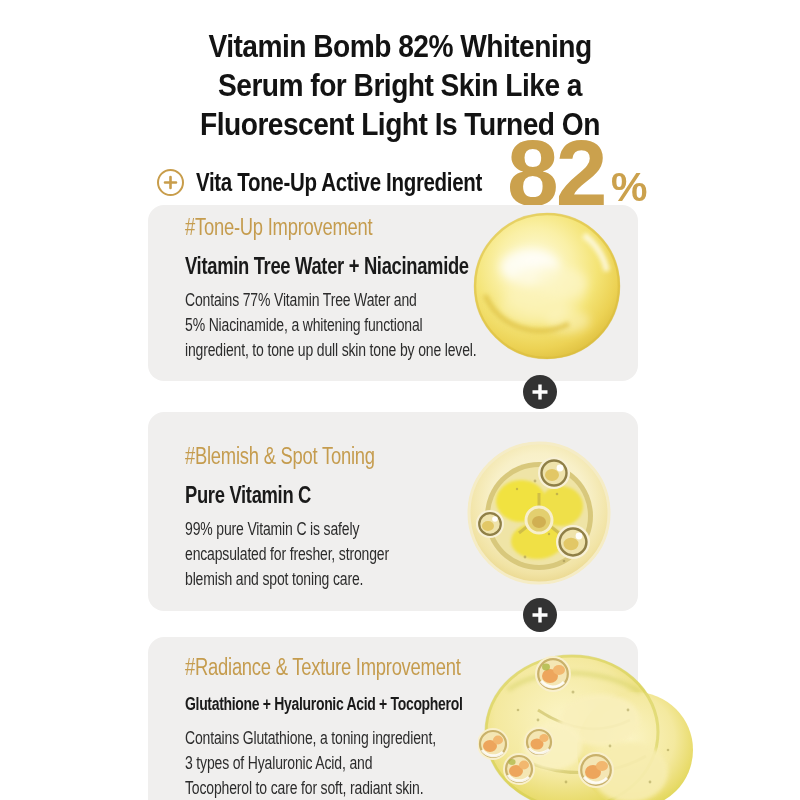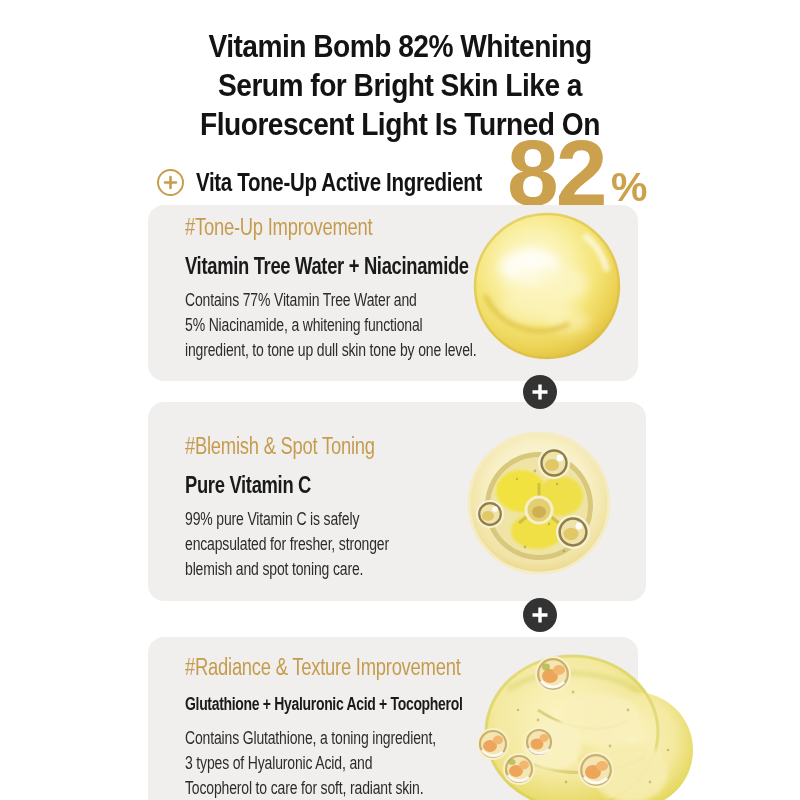--- a/index.html
+++ b/index.html
@@ -32,21 +32,21 @@
   .hl-unit{
     position:absolute;left:611px;top:168px;font-size:41px;line-height:38px;
     font-weight:700;color:#cba14d;
   }
   
   .card{
     position:absolute;left:148px;width:490px;background:#f0efee;
     border-radius:16px;
   }
   #card1{top:205px;height:176px;}
-  #card2{top:402px;height:199px;padding-left:8px;}
+  #card2{top:412px;height:199px;}
   #card3{top:637px;height:200px;border-bottom-left-radius:0;border-bottom-right-radius:0;}
   .card-text{
     position:absolute;left:37px;transform:scaleX(.8);transform-origin:0 0;
     white-space:nowrap;
   }
   #card1 .card-text{top:8px;}
   #card2 .card-text{top:30px;}
   #card3 .card-text{top:16px;}
   .hashtag{font-size:23px;line-height:28px;font-weight:400;color:#c59c4e;margin:0 0 12px 0;letter-spacing:-.3px;}
   .card-title{font-size:23px;line-height:26px;font-weight:700;color:#1a1a1a;margin:0 0 9px 0;letter-spacing:-.4px;}

